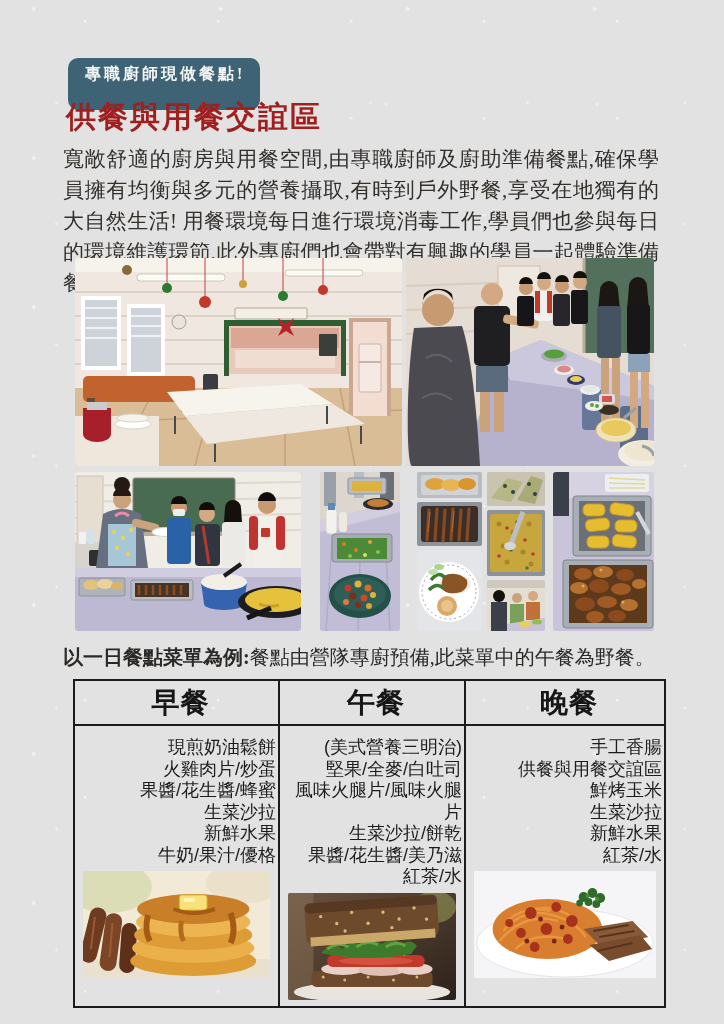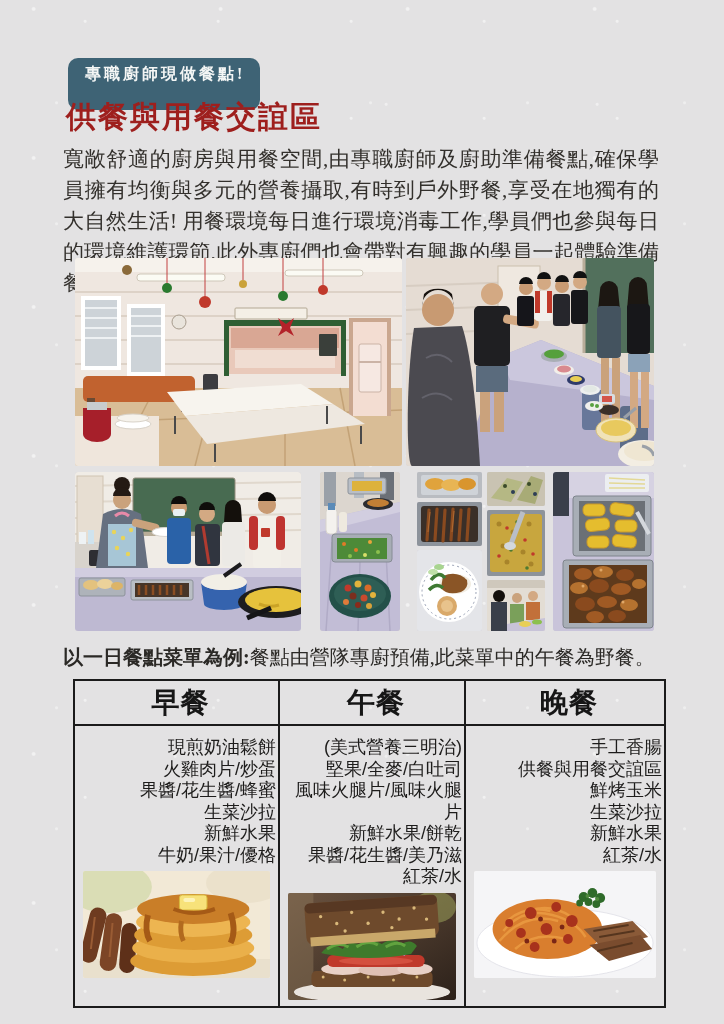--- a/index.html
+++ b/index.html
@@ -560,21 +560,21 @@
               <path d="M92 38 q20 8 42 0" stroke="#a55a16" stroke-width="4" fill="none"></path>
             </g>
           </svg>
         </div>
       </td>
       <td>
         <div class="menu-list">
           <div class="menu-item">(美式營養三明治)</div>
           <div class="menu-item">堅果/全麥/白吐司</div>
           <div class="menu-item">風味火腿片/風味火腿片</div>
-          <div class="menu-item">新鮮水果/餅乾</div>
+          <div class="menu-item">生菜沙拉/餅乾</div>
           <div class="menu-item">果醬/花生醬/美乃滋</div>
           <div class="menu-item">紅茶/水</div>
         </div>
         <div class="dish-photo">
           <svg viewBox="0 0 172 107" preserveAspectRatio="none">
             <defs>
               <linearGradient id="sbg" x1="0" y1="0" x2="1" y2="1">
                 <stop offset="0" stop-color="#6b5340"></stop>
                     <stop offset="1" stop-color="#2c211a"></stop>
               </linearGradient>

